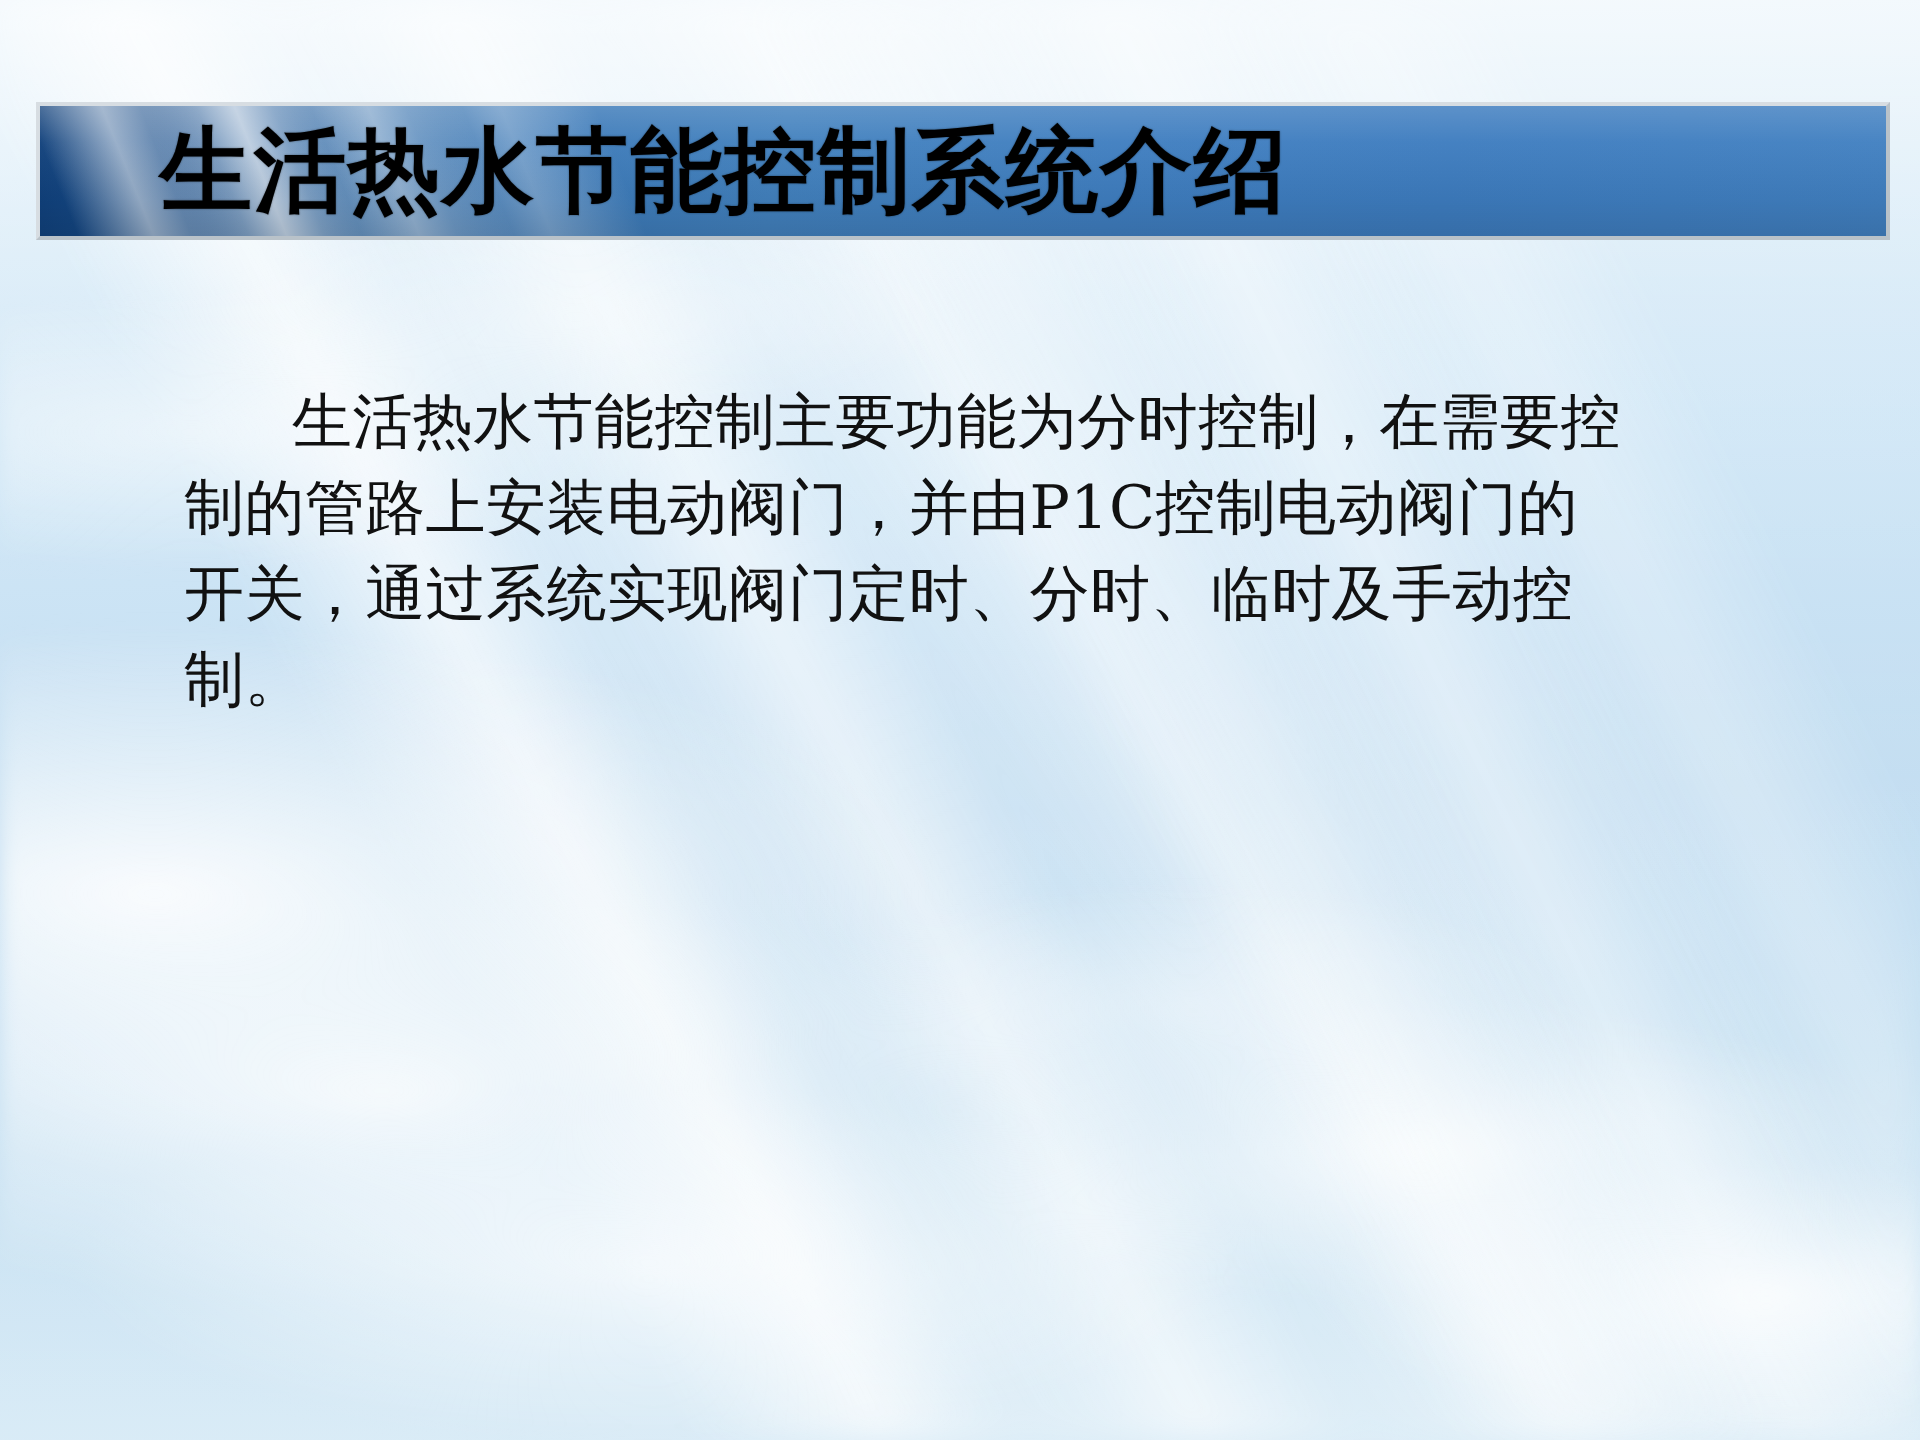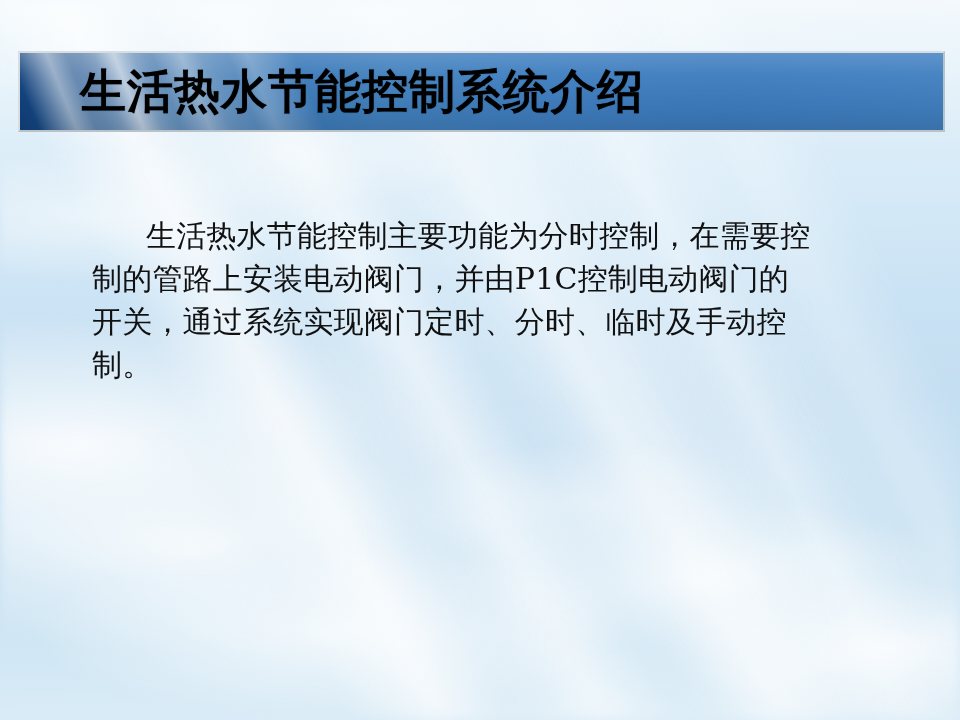--- a/index.html
+++ b/index.html
@@ -84,21 +84,21 @@
                 rgba(255,255,255,.10) 72%,
                 rgba(255,255,255,.26) 100%);
   }
 
   
   .title-banner {
     position: absolute;
     left: 18px;
     top: 51px;
     width: 927px;
-    height: 81px;
+    height: 69px;
     box-sizing: border-box;
     border: 2px solid #b9c2c9;
     border-top-color: #d7dde2;
     border-left-color: #d7dde2;
     background:
       
       linear-gradient(68deg, rgba(255,255,255,0) 2%,  rgba(255,255,255,.55) 6%,
                       rgba(255,255,255,0) 11%),
       linear-gradient(68deg, rgba(255,255,255,0) 8%,  rgba(255,255,255,.70) 13%,
                       rgba(255,255,255,.10) 17%, rgba(255,255,255,0) 20%),
@@ -151,21 +151,20 @@
     left: 92px;
     top: 190px;
     width: 720px;
     font-family: "DejaVu Serif", "Liberation Serif", serif;
     font-size: 30px;
     line-height: 43px;
     color: #111111;
     text-indent: 54px;
     text-align: left;
     letter-spacing: 0.2px;
-    margin-top: 24px;
   }
 
   
   .footer-slogan {
     position: absolute;
     right: 16px;
     bottom: 8px;
     font-family: "DejaVu Sans", "Liberation Sans", sans-serif;
     font-weight: bold;
     font-style: italic;

